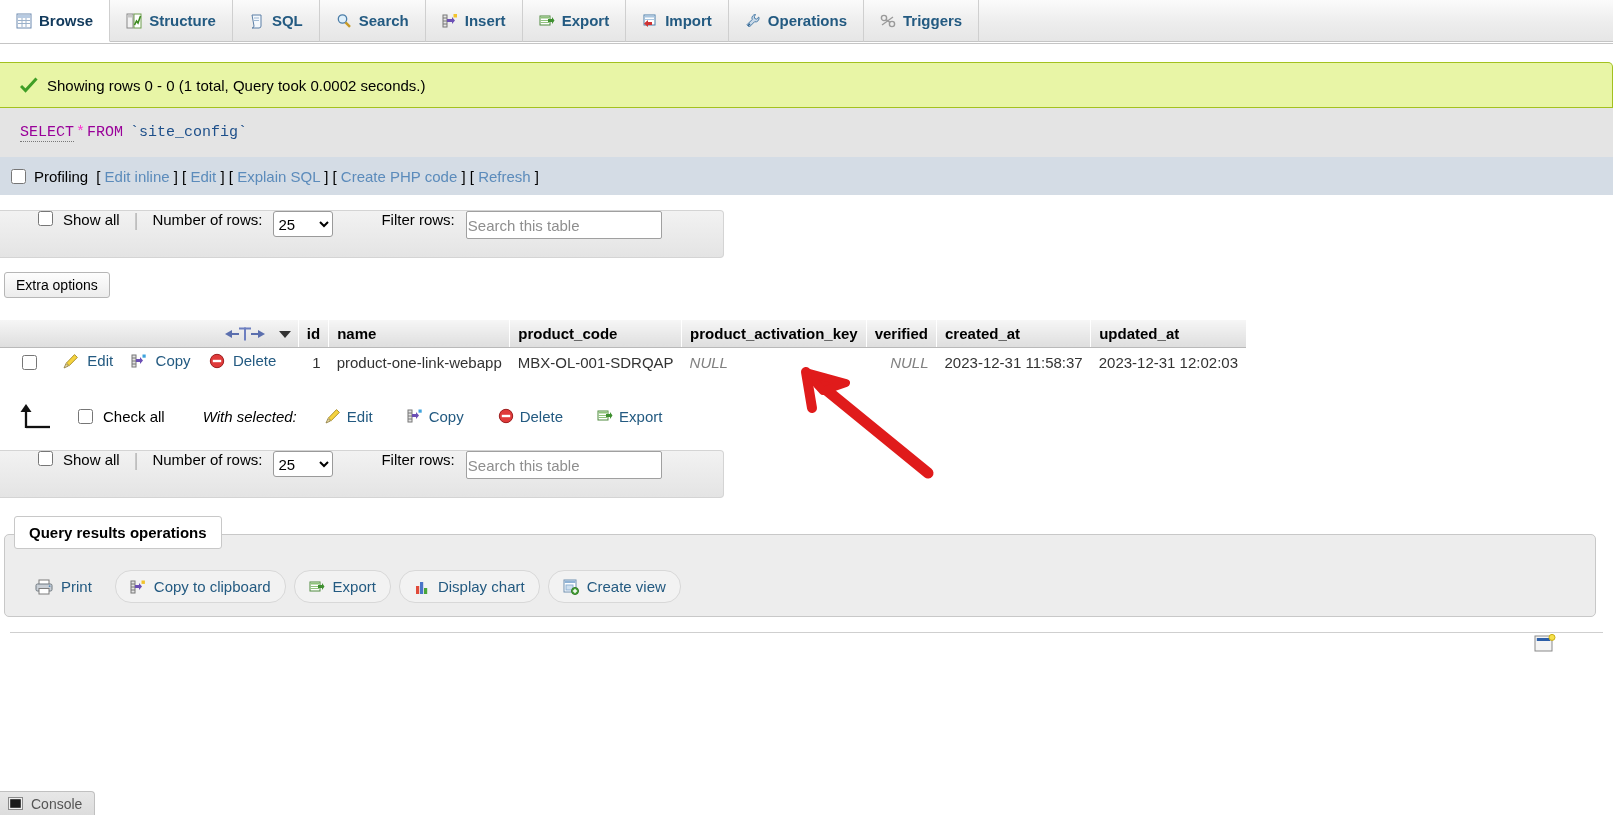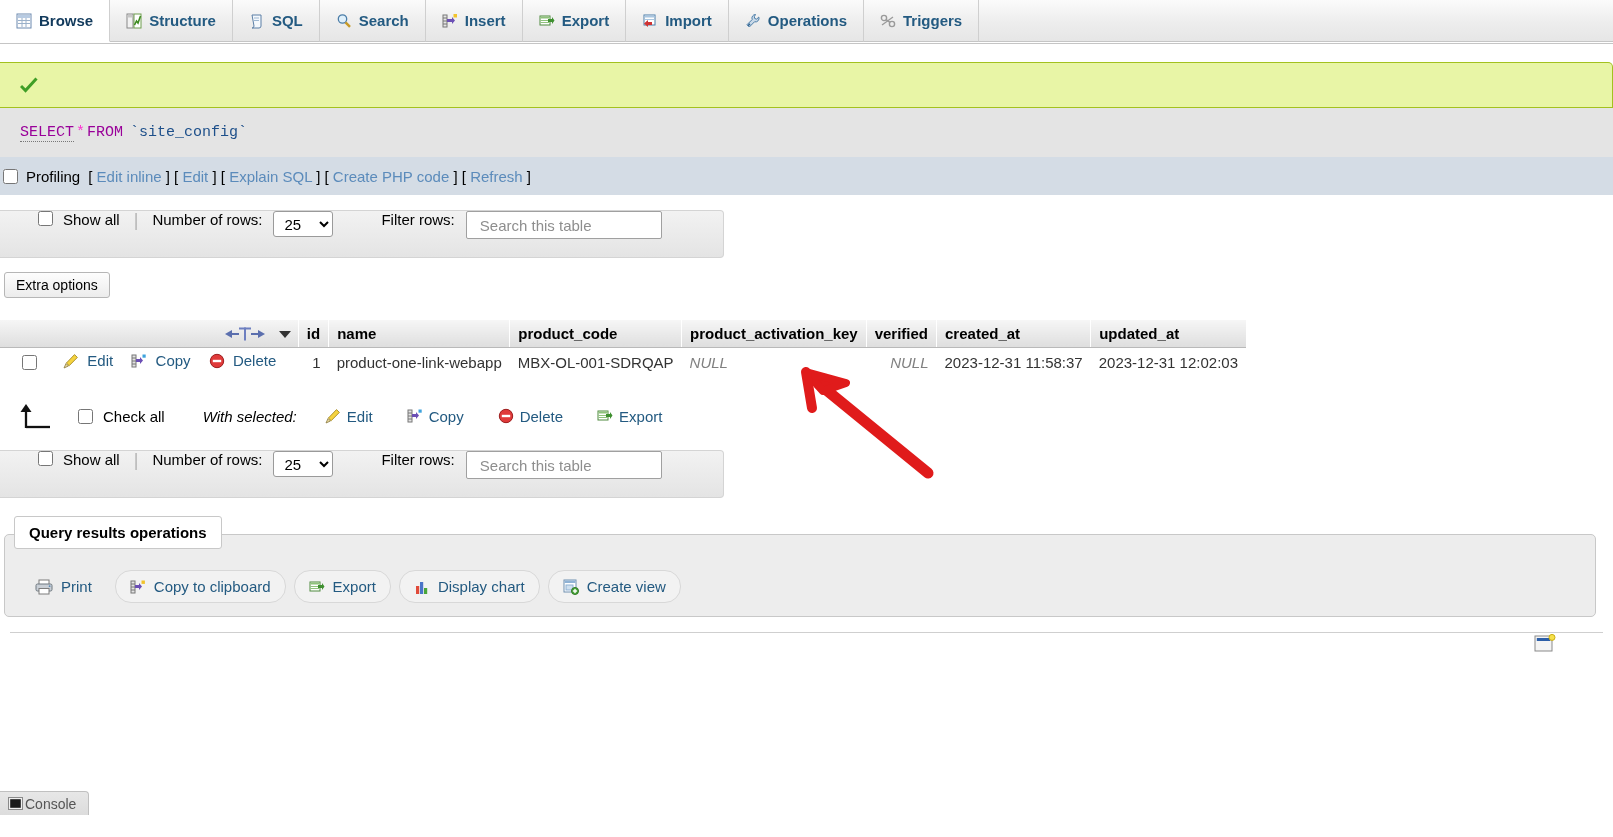--- a/index.html
+++ b/index.html
@@ -99,21 +99,21 @@
   .kw-tbl { color: #1d4f8a; }
   .profiling-bar {
     position: absolute;
     left: 0; top: 157px;
     width: 1613px;
     height: 38px;
     box-sizing: border-box;
     background: #d4dce5;
     display: flex;
     align-items: center;
-    padding-left: 3px;
+    padding-left: 11px;
     gap: 8px;
     font-size: 15px;
   }
   .profiling-bar .plinks { color: #000; }
   .profiling-bar a { color: #5b8bbb; text-decoration: none; }
 
   
   .ctrl-bar {
     position: absolute;
     left: 0;
@@ -136,33 +136,32 @@
     color: #b5b5b5;
     font-size: 18px;
     line-height: 1;
   }
   .ctrl-bar .cb-rows-lbl { margin-right: 11px; }
   .ctrl-bar select {
     font-family: "Liberation Sans", sans-serif;
     font-size: 15px;
     height: 26px;
     width: 60px;
-    padding-left: 6px;
     border: 1px solid #9a9a9a;
     border-radius: 3px;
     background: #fff;
   }
   .ctrl-bar .cb-filter-lbl { margin-left: 48px; margin-right: 11px; }
   .ctrl-bar input[type=text] {
     font-family: "Liberation Sans", sans-serif;
     font-size: 15px;
     width: 196px;
     height: 28px;
     box-sizing: border-box;
-    padding: 0 13px;
+    padding: 0 1px;
     border: 1px solid #a0a0a0;
     border-radius: 2px;
     background: #fff;
     color: #000;
   }
   .ctrl-bar input[type=text]::placeholder { color: #8e8e8e; opacity: 1; }
 
   input[type=checkbox] {
     width: 15px; height: 15px;
     margin: 0;
@@ -313,21 +312,21 @@
 
   
   .console-bar {
     position: absolute;
     left: 0; top: 791px;
     height: 24px;
     padding: 0 12px 0 8px;
     box-sizing: border-box;
     display: flex;
     align-items: center;
-    gap: 2px;
+    gap: 8px;
     background: linear-gradient(to bottom, #e7e7e7 0%, #dcdcdc 100%);
     border: 1px solid #c0c0c0;
     border-left: none;
     border-bottom: none;
     border-radius: 0 4px 0 0;
     font-size: 14px;
     color: #555;
     cursor: pointer;
   }
 
@@ -457,20 +456,21 @@
 
     <div class="filler"></div>
   </div>
 
   <div class="success-bar">
     <span style="line-height:0">
       <svg width="18" height="16" viewBox="0 0 18 16">
         <polyline points="1,9 5.5,13.5 16.5,1.5" fill="none" stroke="#3f9e26" stroke-width="3"></polyline>
       </svg>
     </span>
+    <span>Showing rows 0 - 0 (1 total, Query took 0.0002 seconds.)</span>
   </div>
 
   <div class="sql-bar">
     <span class="kw-select">SELECT</span>
     <span class="kw-star">*</span>
     <span class="kw-from">FROM</span>
     <span style="width:7px;display:inline-block"></span>
     <span class="kw-tbl">`site_config`</span>
   </div>
 

